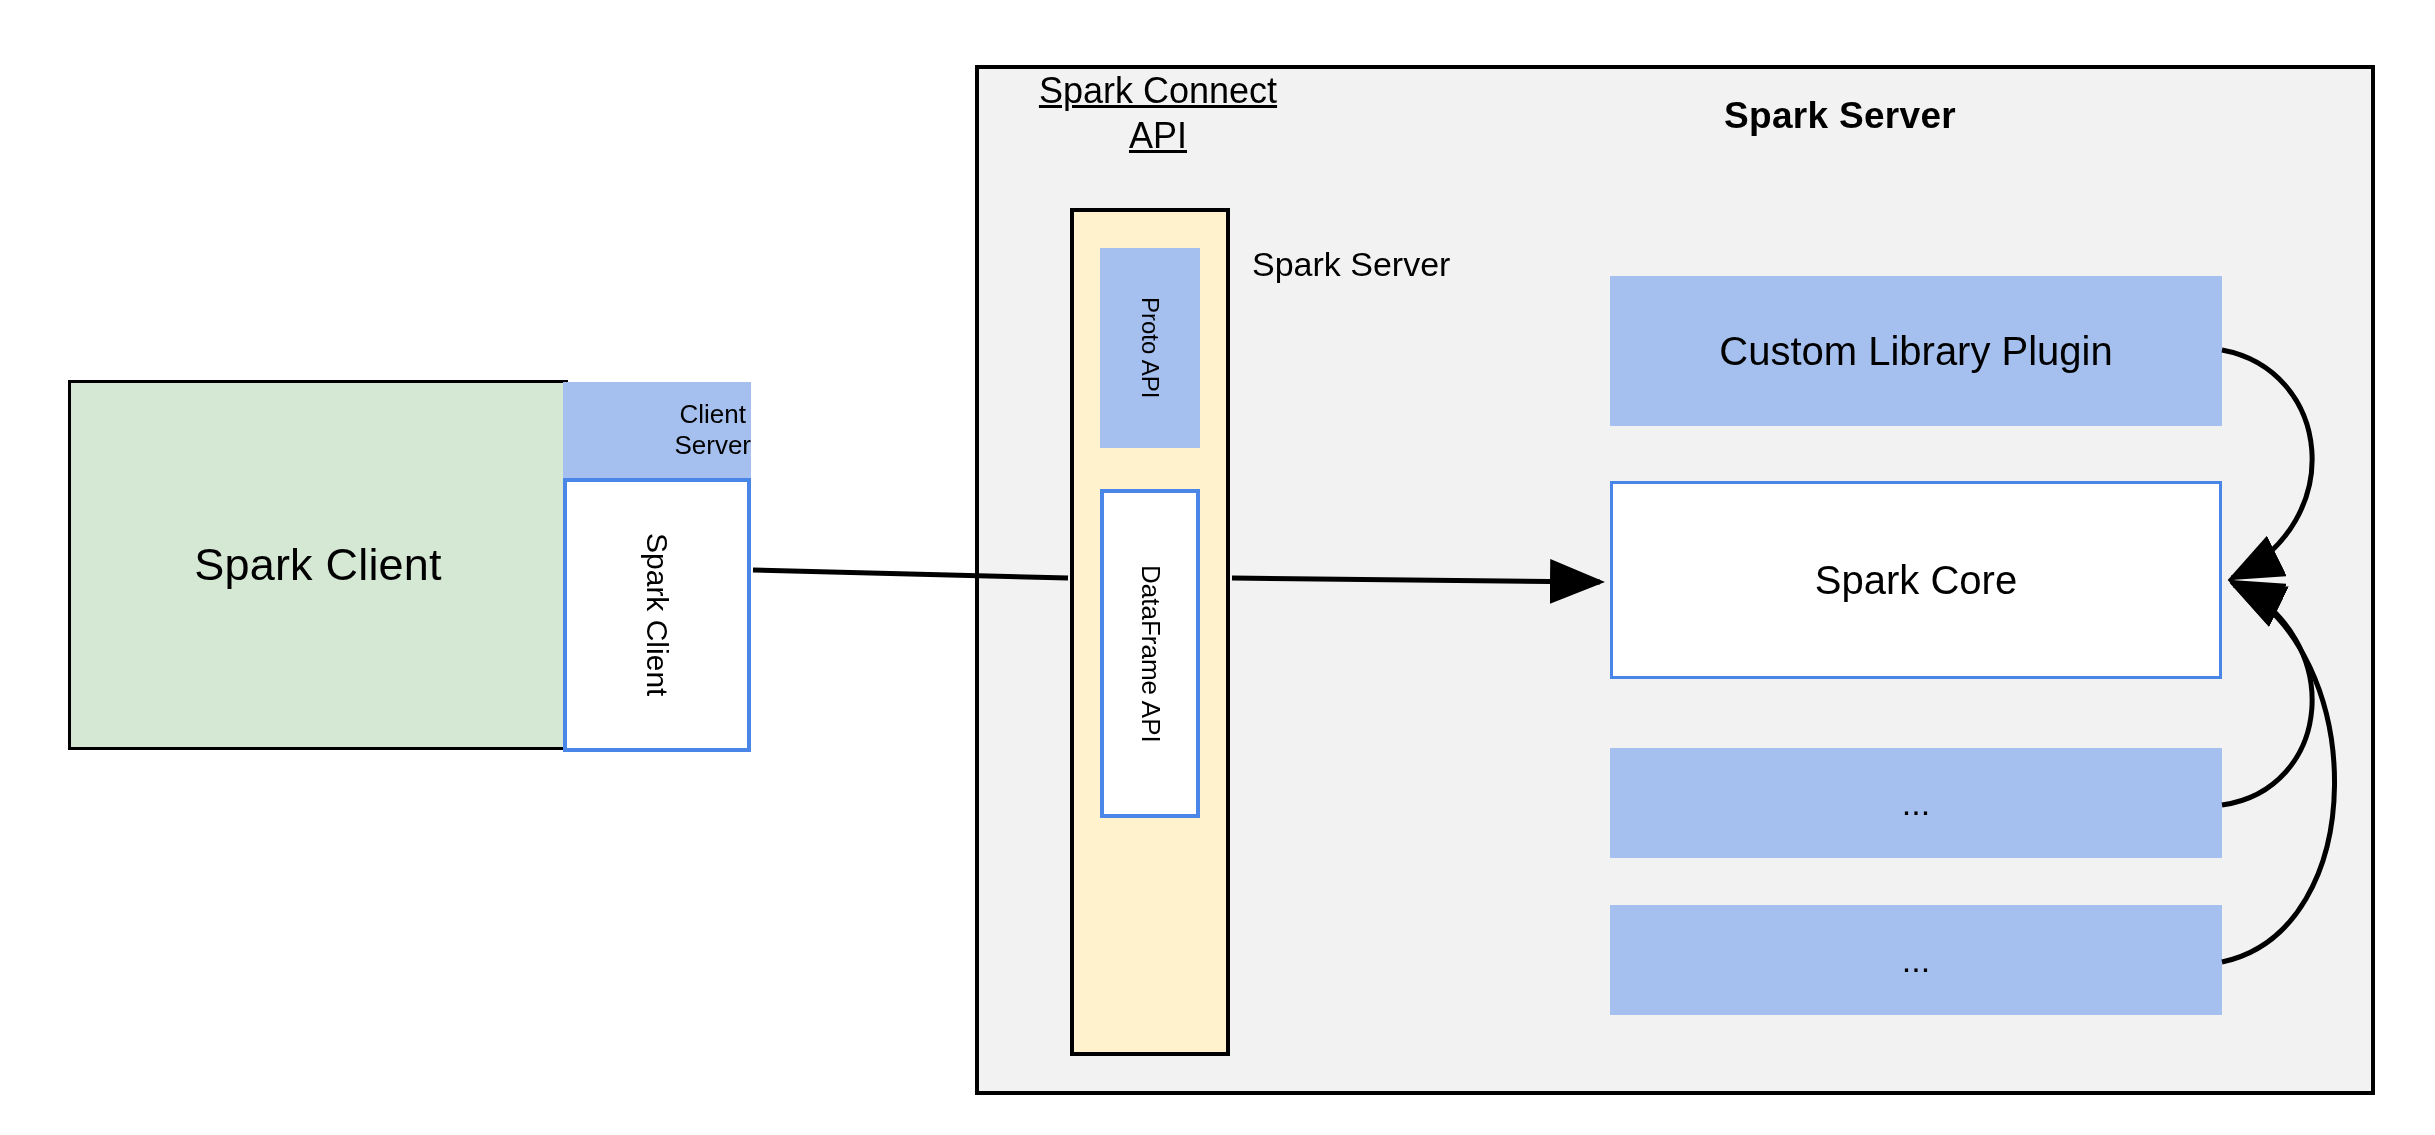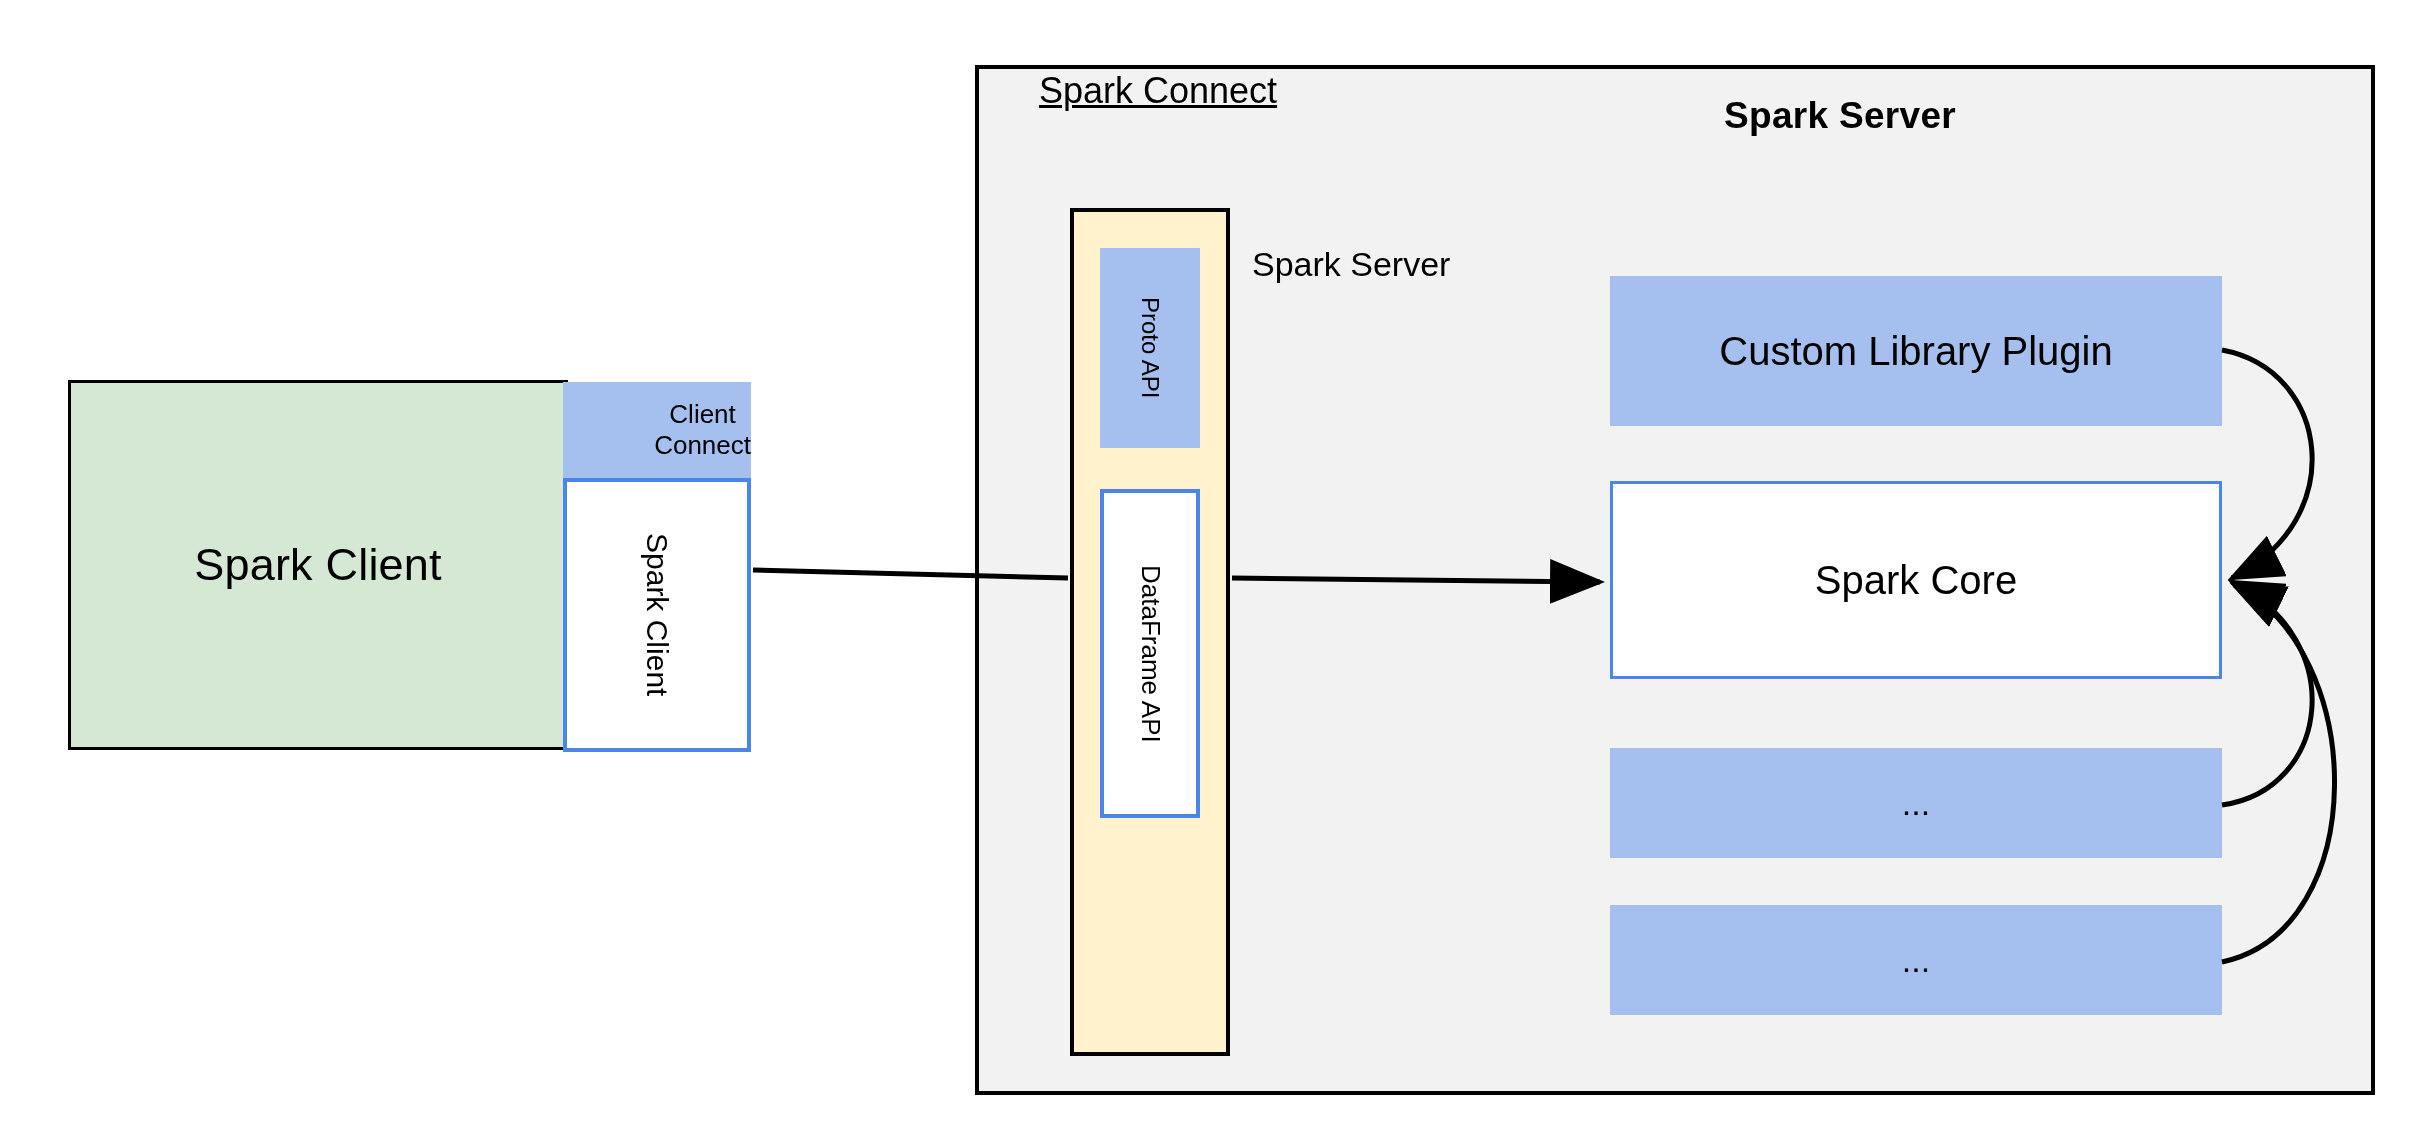--- a/index.html
+++ b/index.html
@@ -161,30 +161,31 @@
 
   <div class="abs client-app-box">
     <div>
       <div>Spark Client</div>
     </div>
   </div>
 
   <div class="abs client-package-box">
     <div>
       <div>Client</div>
-      <div>Connect</div>
+      <div>Server</div>
     </div>
   </div>
 
   <div class="abs spark-client-box">
     <span class="vtext">Spark Client</span>
   </div>
 
   <div class="abs spark-connect-label">
     <div>Spark Connect</div>
+    <div>API</div>
   </div>
 
   <div class="abs spark-server-title">Spark Server</div>
 
   <div class="abs connect-column"></div>
 
   <div class="abs proto-api-box">
     <span class="vtext">Proto API</span>
   </div>
 

